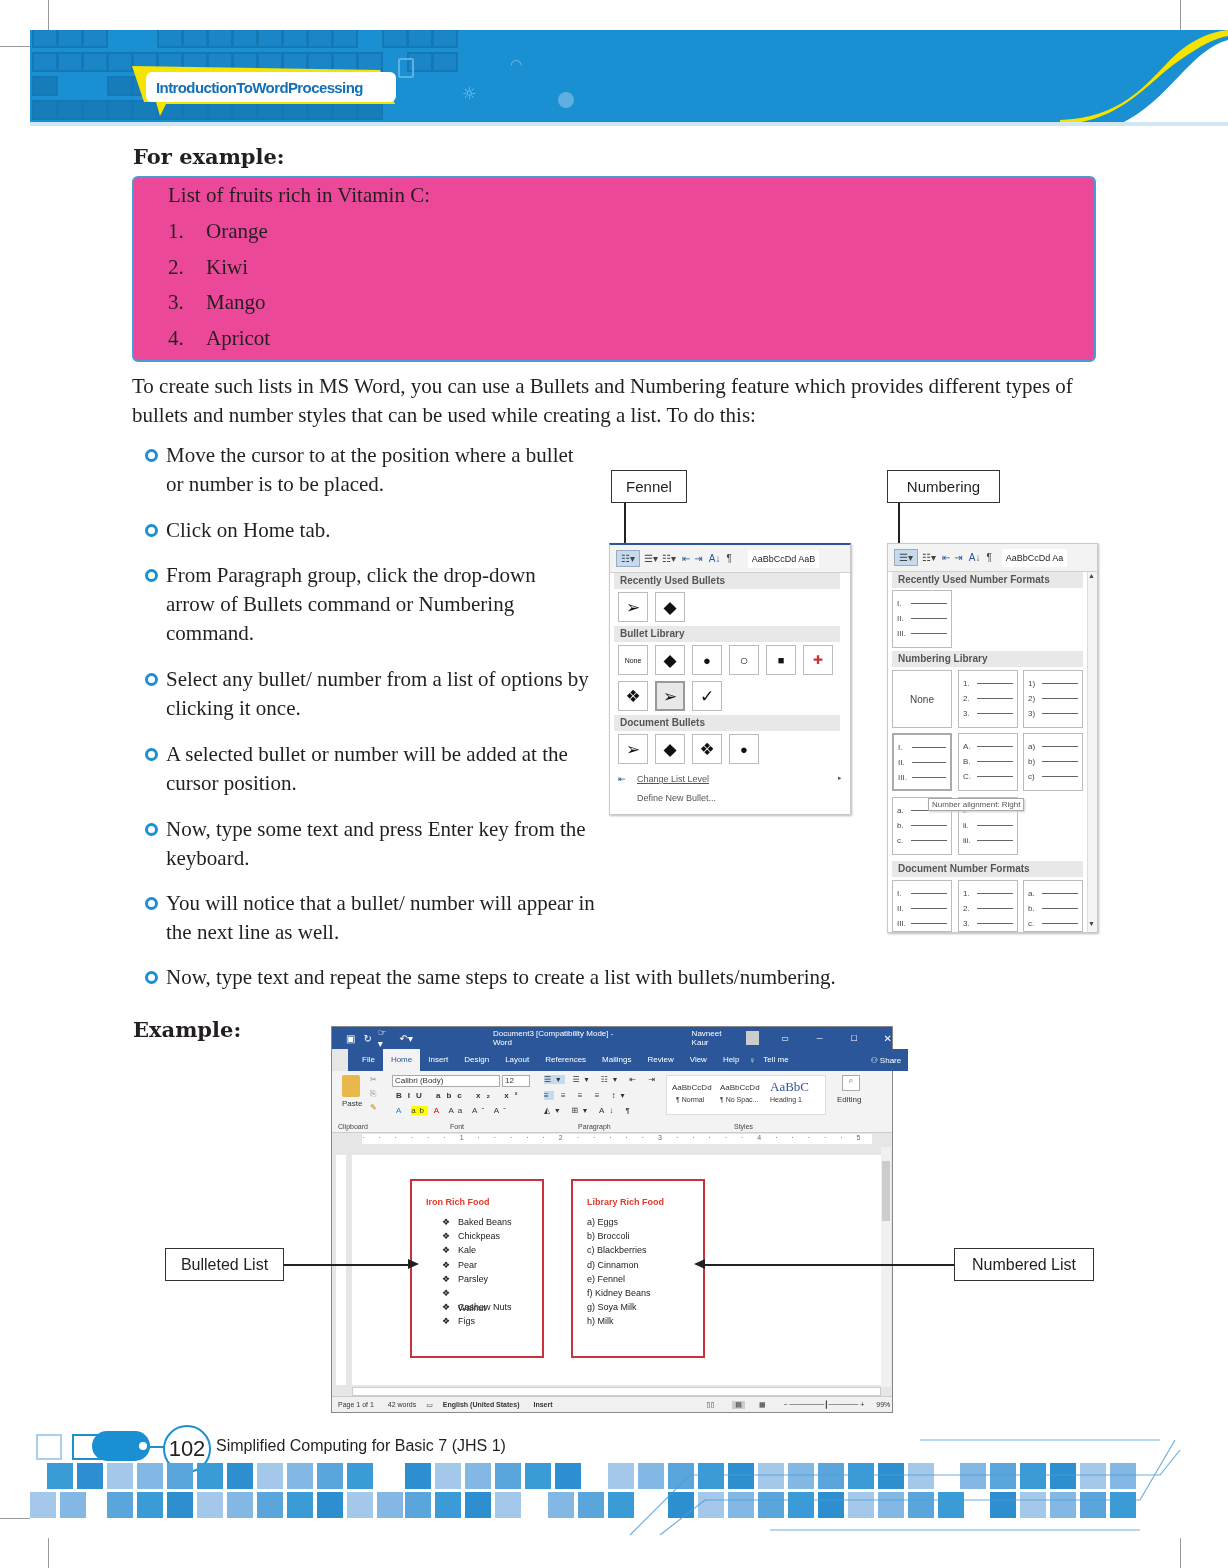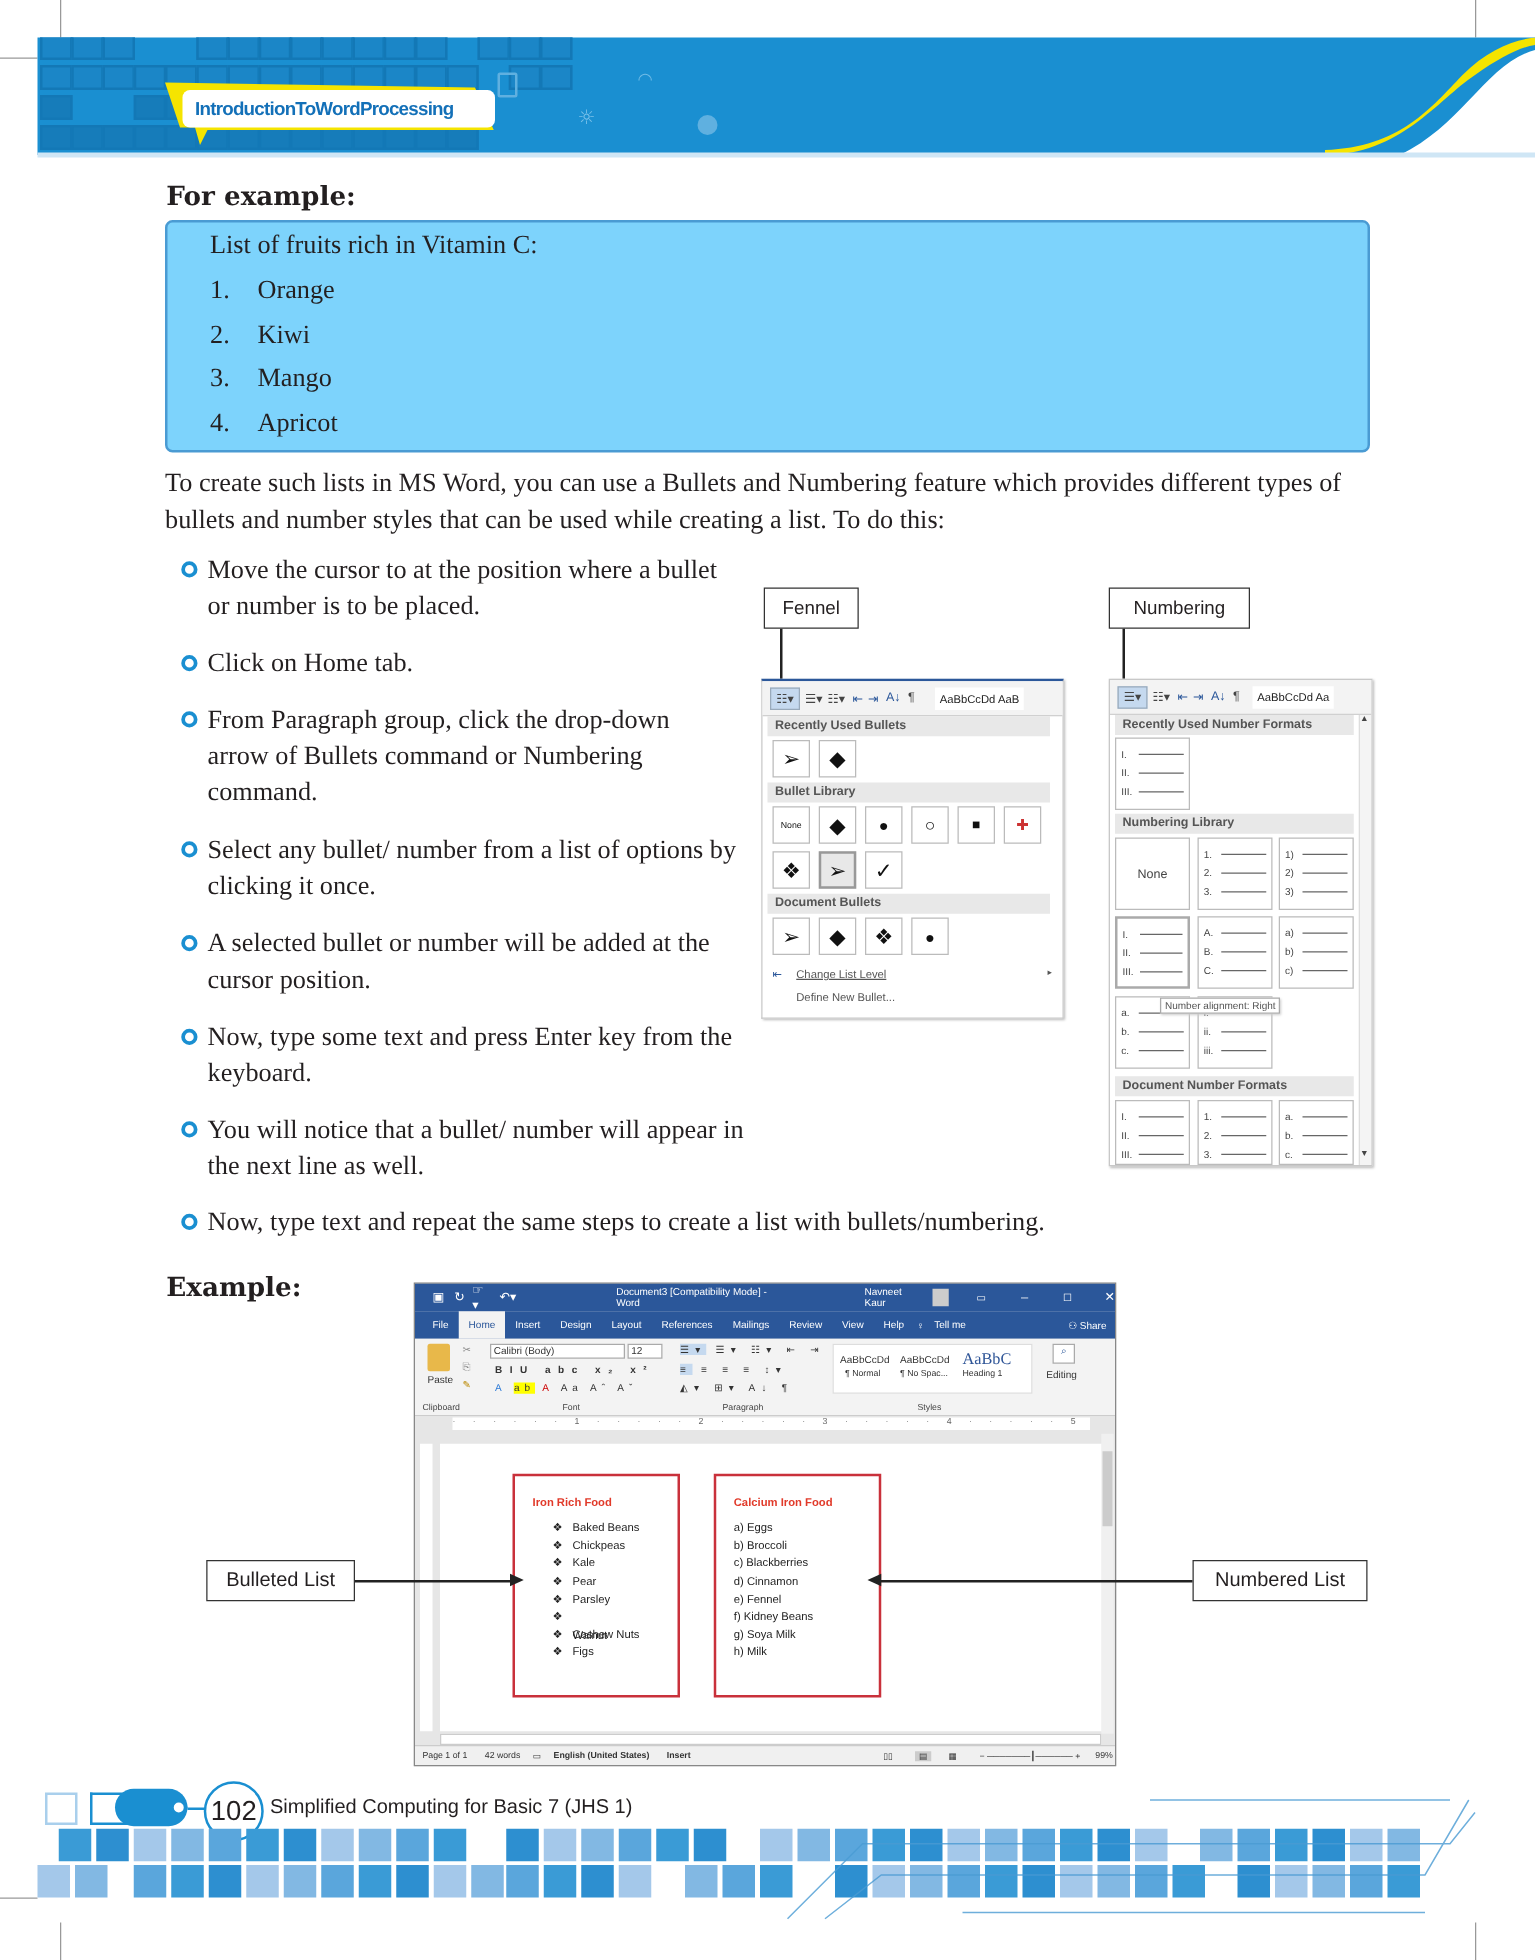--- a/index.html
+++ b/index.html
@@ -9,21 +9,21 @@
 
 .header{left:30px;top:30px;width:1198px;height:94px;background:#1a8fd1;overflow:hidden}
 .header .sq{position:absolute;width:26px;height:20px;border:2px solid #1378b6;background:#1b86c7}
 .header .sq.fill{background:#167cba}
 .hdr-line{left:30px;top:122px;width:1198px;height:4px;background:#cfe6f5}
 .yel{left:1060px;top:30px;width:168px;height:94px}
 .chapter-badge{left:130px;top:60px;width:270px;height:48px}
 .chapter-tag{position:absolute;left:16px;top:12px;height:30px;width:250px;background:#fff;border-radius:6px;color:#1370b8;font:bold 15px "Liberation Sans",sans-serif;letter-spacing:-.6px;display:flex;align-items:center;padding-left:10px}
 
 .h-bold{font:bold 21px "DejaVu Serif",serif;color:#231f20}
-.example-box{left:132px;top:176px;width:964px;height:186px;background:#7dd3fc;border:2px solid #4a9bd3;border-radius:6px}
+.example-box{left:132px;top:176px;width:964px;height:186px;background:#ec4899;border:2px solid #4a9bd3;border-radius:6px}
 .example-box .t{position:absolute;left:34px;font-size:21px;font-family:"Liberation Serif",serif}
 .para{font:21px "Liberation Serif",serif;line-height:29px;width:960px}
 .blist .li{position:absolute;left:145px;font:21px "Liberation Serif",serif;line-height:29px}
 .bullet-dot{position:absolute;left:0;top:8px;width:13px;height:13px;border:3px solid #1a8fd1;border-radius:50%}
 .blist .li span.txt{display:block;margin-left:21px}
 
 .callout{border:1.5px solid #333;background:#fff;font:15px "Liberation Sans",sans-serif;display:flex;align-items:center;justify-content:center}
 .vline{background:#222;width:2px}
 .arrowhead{width:0;height:0;border-left:5px solid transparent;border-right:5px solid transparent;border-top:10px solid #222}
 
@@ -34,21 +34,21 @@
 .cell.sel{border:2px solid #999;background:#e8e8e8}
 .ncell{position:absolute;width:60px;height:58px;border:1px solid #bbb;background:#fff;font-size:8px;color:#444;padding:5px 4px}
 .ncell.sel{border:2px solid #aaa}
 .ncell .row{display:flex;align-items:center;height:15px}
 .ncell .row span{width:14px}
 .ncell .row i{flex:1;height:1px;background:#666;display:block}
 .menu-item{position:absolute;font-size:9px;color:#555}
 
 .word{left:331px;top:1026px;width:562px;height:387px;border:1px solid #888;background:#e6e6e6;font-family:"Liberation Sans",sans-serif}
 .titlebar{position:absolute;left:0;top:0;width:100%;height:22px;background:#2b579a;color:#fff;font-size:8px;display:flex;align-items:center}
-.tabsbar{position:absolute;left:0;top:22px;width:100%;height:22px;background:#2b579a;color:#fff;font-size:8px;display:flex;align-items:center}
+.tabsbar{position:absolute;left:16px;top:22px;width:100%;height:22px;background:#2b579a;color:#fff;font-size:8px;display:flex;align-items:center}
 .tabsbar .tab{padding:0 8px;height:22px;line-height:22px}
 .tabsbar .tab.active{background:#f3f3f3;color:#2b579a}
 .ribbon-w{position:absolute;left:0;top:44px;width:100%;height:62px;background:#f3f3f3;border-bottom:1px solid #ccc;font-size:8px;color:#333}
 .grp-label{position:absolute;bottom:2px;font-size:7px;color:#444}
 .ruler{position:absolute;left:0;top:106px;width:100%;height:12px;background:#e6e6e6;font-size:7px;color:#666}
 .docarea{position:absolute;left:20px;top:128px;width:530px;height:230px;background:#fff}
 .listbox{position:absolute;border:2px solid #c9313b;background:#fff;font-family:"Liberation Sans",sans-serif}
 .listbox .ttl{position:absolute;left:14px;top:16px;font:bold 9px "Liberation Sans",sans-serif;color:#e13a2a}
 .listbox .it{position:absolute;font-size:9px;color:#222}
 .statusbar{position:absolute;left:0;bottom:0;width:100%;height:16px;background:#f0f0f0;border-top:1px solid #ccc;font-size:7px;color:#333;display:flex;align-items:center}
@@ -499,21 +499,21 @@
           <div class="it" style="left: 46px; top: 92.8px;">Parsley</div>
           <div class="it" style="left: 30px; top: 107px;">❖</div>
           <div class="it" style="left: 46px; top: 122px;">Walnut</div>
           <div class="it" style="left: 30px; top: 121.2px;">❖</div>
           <div class="it" style="left: 46px; top: 121.2px;">Cashew Nuts</div>
           <div class="it" style="left: 30px; top: 135.4px;">❖</div>
           <div class="it" style="left: 46px; top: 135.4px;">Figs</div>
         </div>
     </div>
     <div class="listbox" style="left:219px;top:24px;width:134px;height:179px">
-      <div class="ttl">Calcium Iron Food</div>
+      <div class="ttl">Library Rich Food</div>
       <div id="calcium-items">
           <div class="it" style="left: 14px; top: 36px;">a) Eggs</div>
           <div class="it" style="left: 14px; top: 50.2px;">b) Broccoli</div>
           <div class="it" style="left: 14px; top: 64.4px;">c) Blackberries</div>
           <div class="it" style="left: 14px; top: 78.6px;">d) Cinnamon</div>
           <div class="it" style="left: 14px; top: 92.8px;">e) Fennel</div>
           <div class="it" style="left: 14px; top: 107px;">f) Kidney Beans</div>
           <div class="it" style="left: 14px; top: 121.2px;">g) Soya Milk</div>
           <div class="it" style="left: 14px; top: 135.4px;">h) Milk</div>
         </div>

